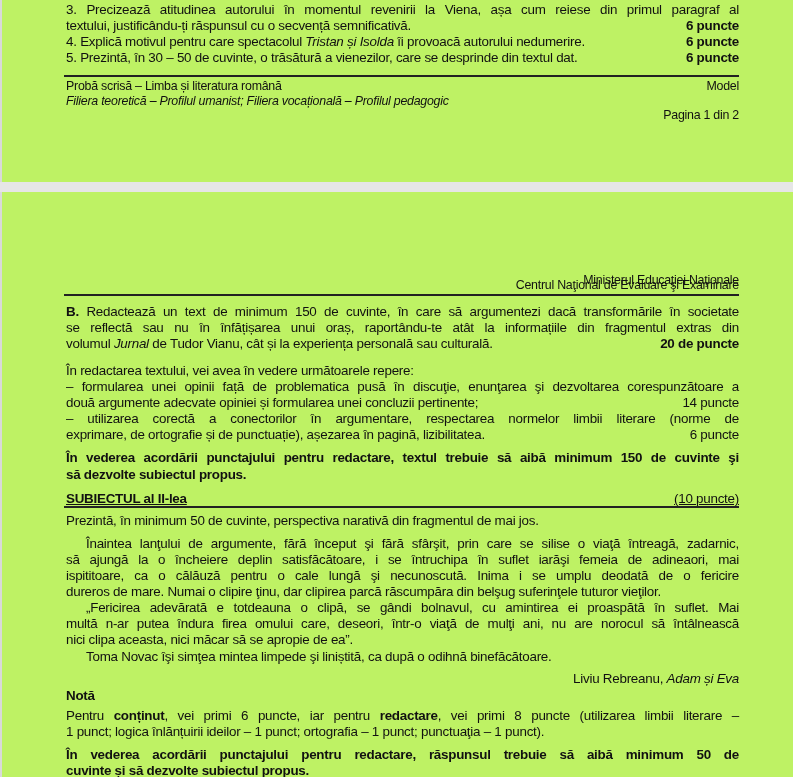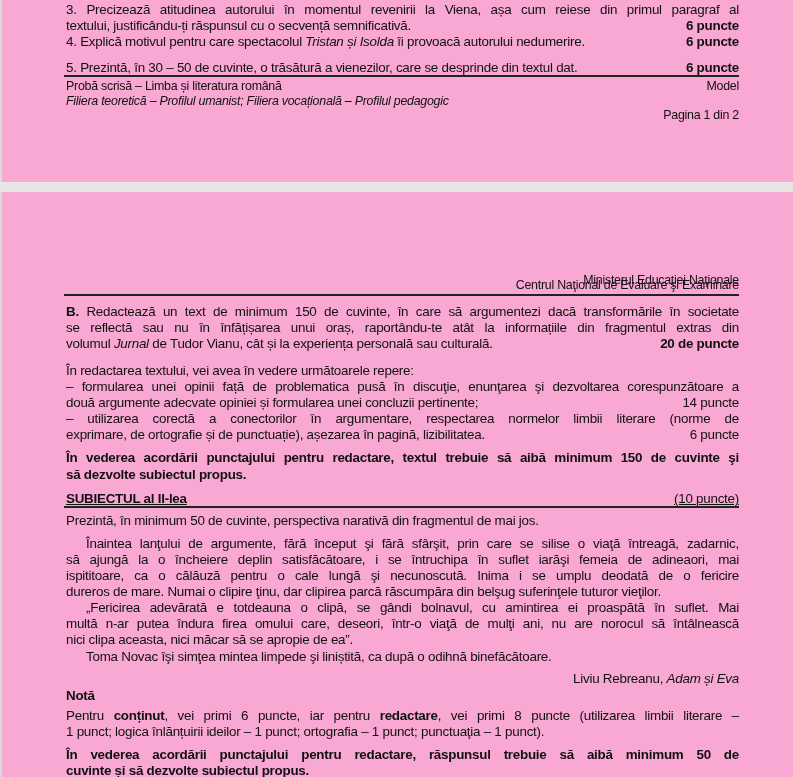--- a/index.html
+++ b/index.html
@@ -3,21 +3,21 @@
 <meta charset="utf-8">
 <style>
   html, body { margin:0; padding:0; }
   body {
     width:793px; height:777px; overflow:hidden; position:relative;
     background:#e6e6e6;
     font-family: "Liberation Sans", sans-serif;
     color:#111;
   }
   .page {
-    position:absolute; left:0; width:793px; background:#f9a8d4;
+    position:absolute; left:0; width:793px; background:#bef264;
     border-left:2px solid #d9d9d9; box-sizing:border-box;
   }
   #page1 { top:0; height:182px; }
   #page2 { top:192px; height:600px; }
   .line { position:absolute; left:64px; width:673px; white-space:nowrap; font-size:13.4px; line-height:16px; letter-spacing:-0.25px; }
   .b { font-weight:bold; }
   .i { font-style:italic; }
   .rule { position:absolute; left:62px; width:675px; height:1.5px; background:#222; }
   .center { text-align:right; }
   .flexrow { display:flex; justify-content:space-between; }
@@ -30,21 +30,21 @@
     <span>3.</span> <span>Precizează atitudinea autorului în momentul revenirii la Viena, așa cum reiese din primul paragraf al</span>
   </div>
   <div class="line flexrow" style="top:18px;">
     <span>textului, justificându-ți răspunsul cu o secvență semnificativă.</span>
     <span class="b">6 puncte</span>
   </div>
   <div class="line flexrow" style="top:34px;">
     <span><span>4.</span> <span>Explică motivul pentru care spectacolul </span><span class="i">Tristan și Isolda</span><span> îi provoacă autorului nedumerire.</span></span>
     <span class="b">6 puncte</span>
   </div>
-  <div class="line flexrow" style="top:60px;">
+  <div class="line flexrow" style="top:50px;">
     <span><span>5.</span> <span>Prezintă, în 30 – 50 de cuvinte, o trăsătură a vienezilor, care se desprinde din textul dat.</span></span>
     <span class="b">6 puncte</span>
   </div>
 
   <div class="rule" style="top:75px;"></div>
   <div class="line flexrow" style="top:79px; font-size:12.4px; line-height:15px;">
     <span>Probă scrisă – Limba și literatura română</span>
     <span>Model</span>
   </div>
   <div class="line i" style="top:94px; font-size:12.4px; line-height:15px;">Filiera teoretică – Profilul umanist; Filiera vocațională – Profilul pedagogic</div>

